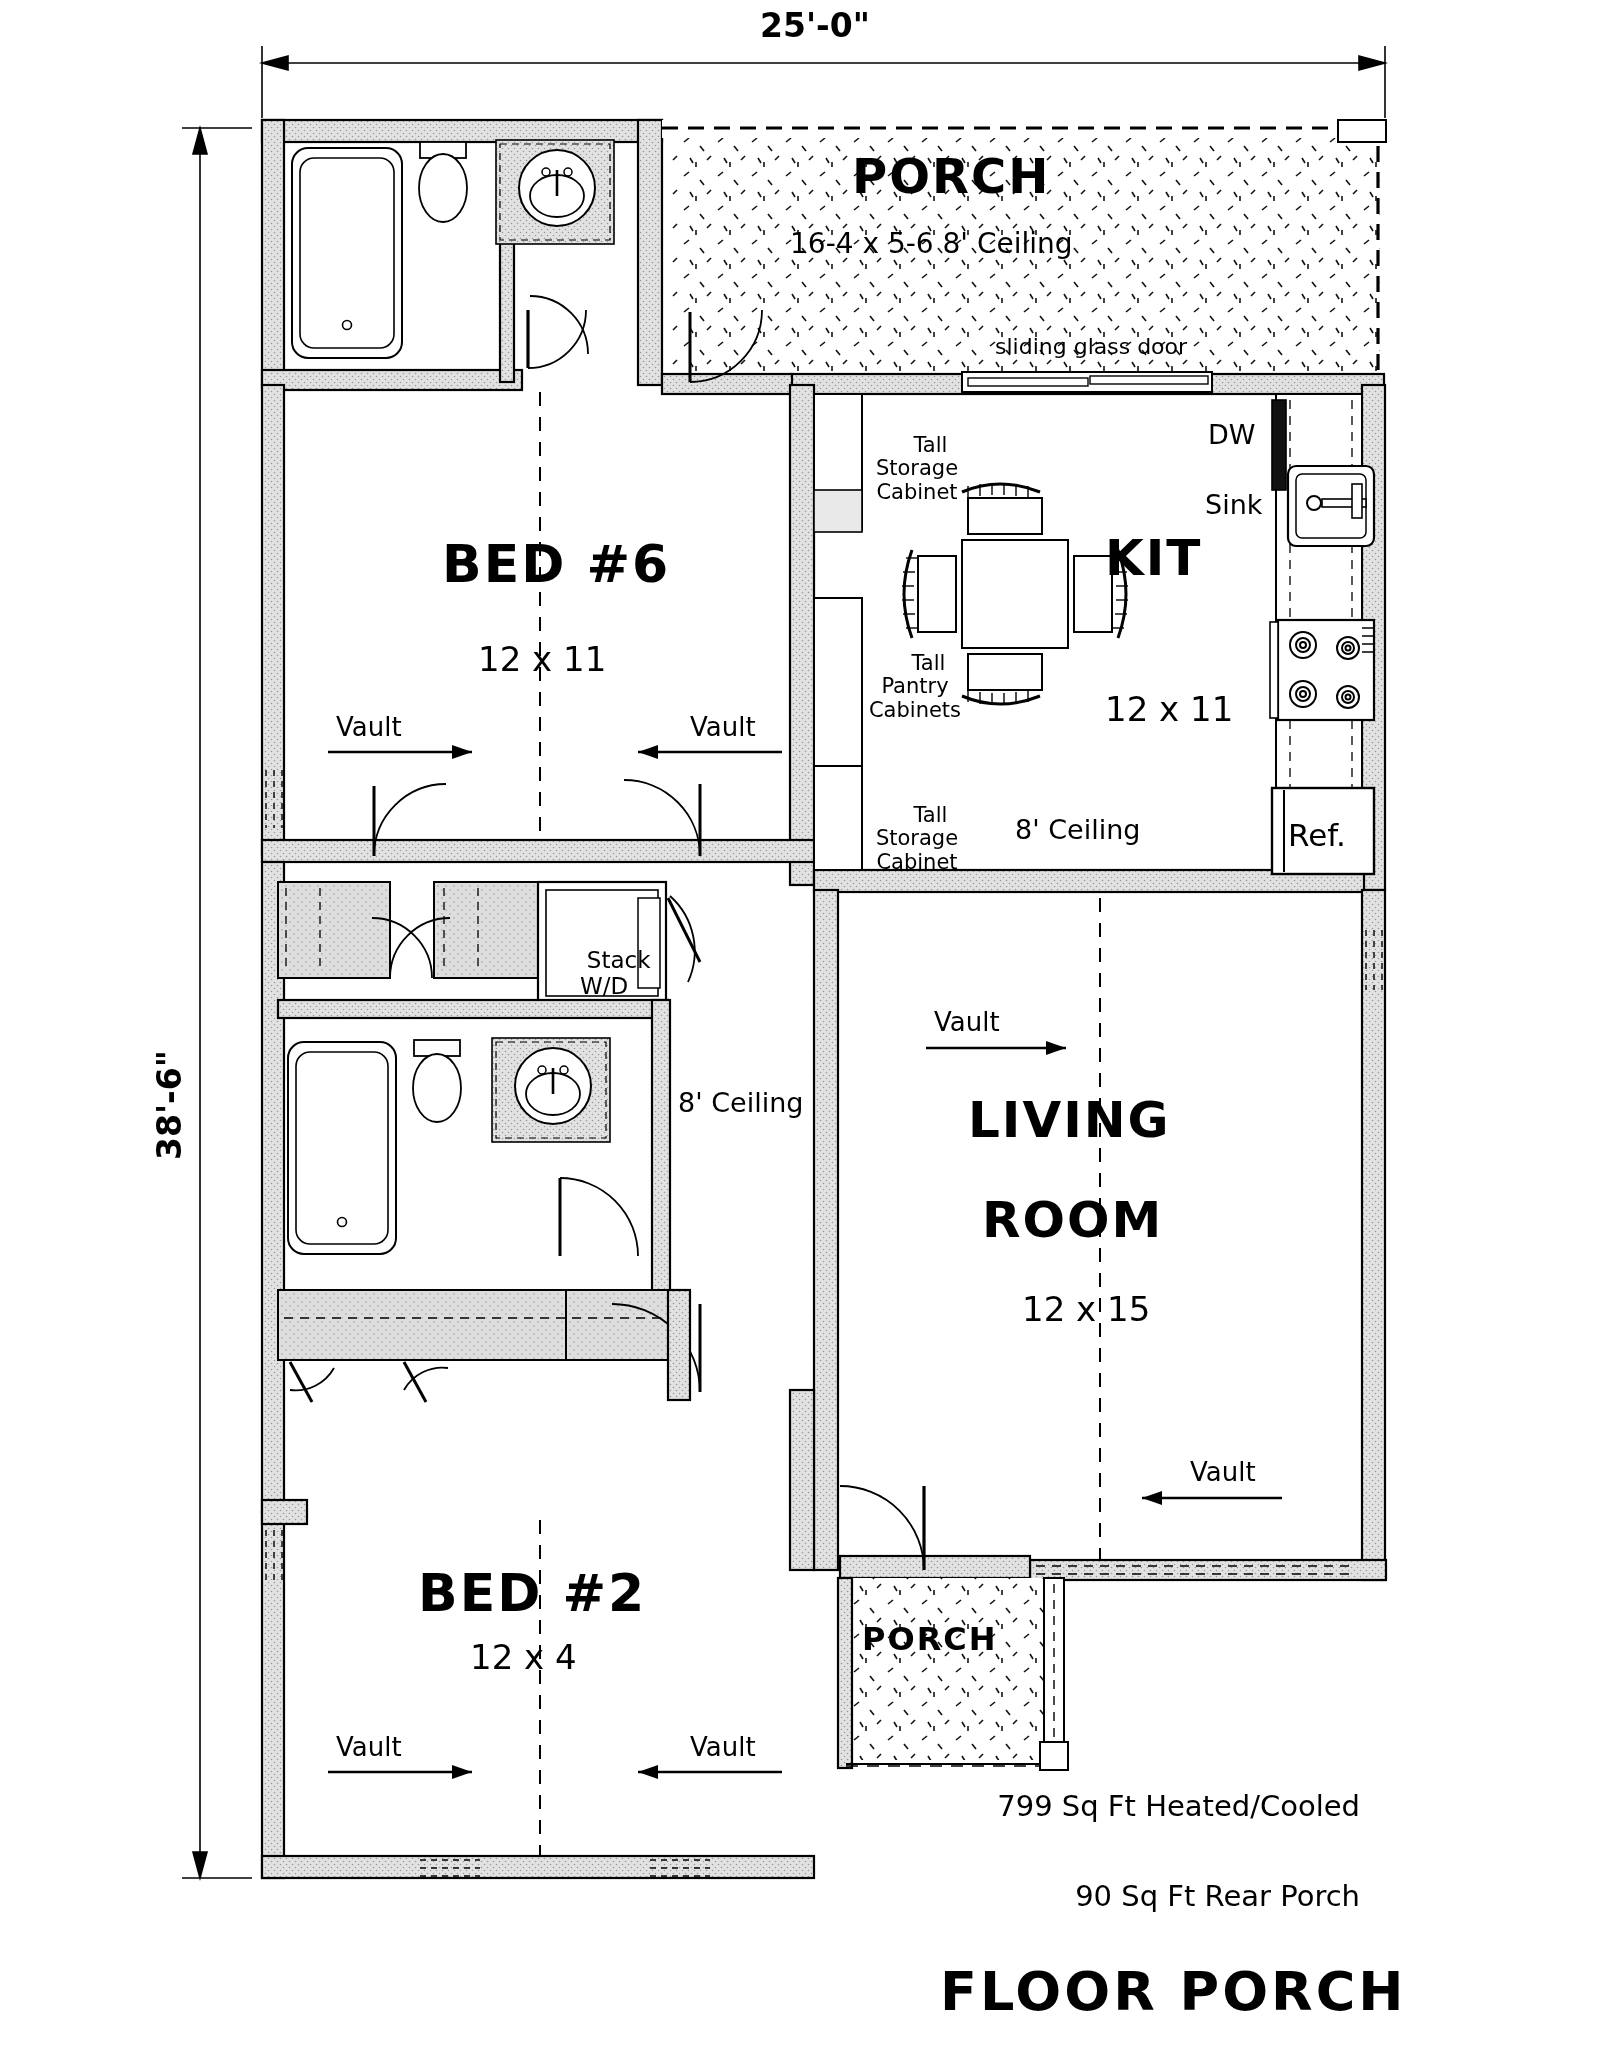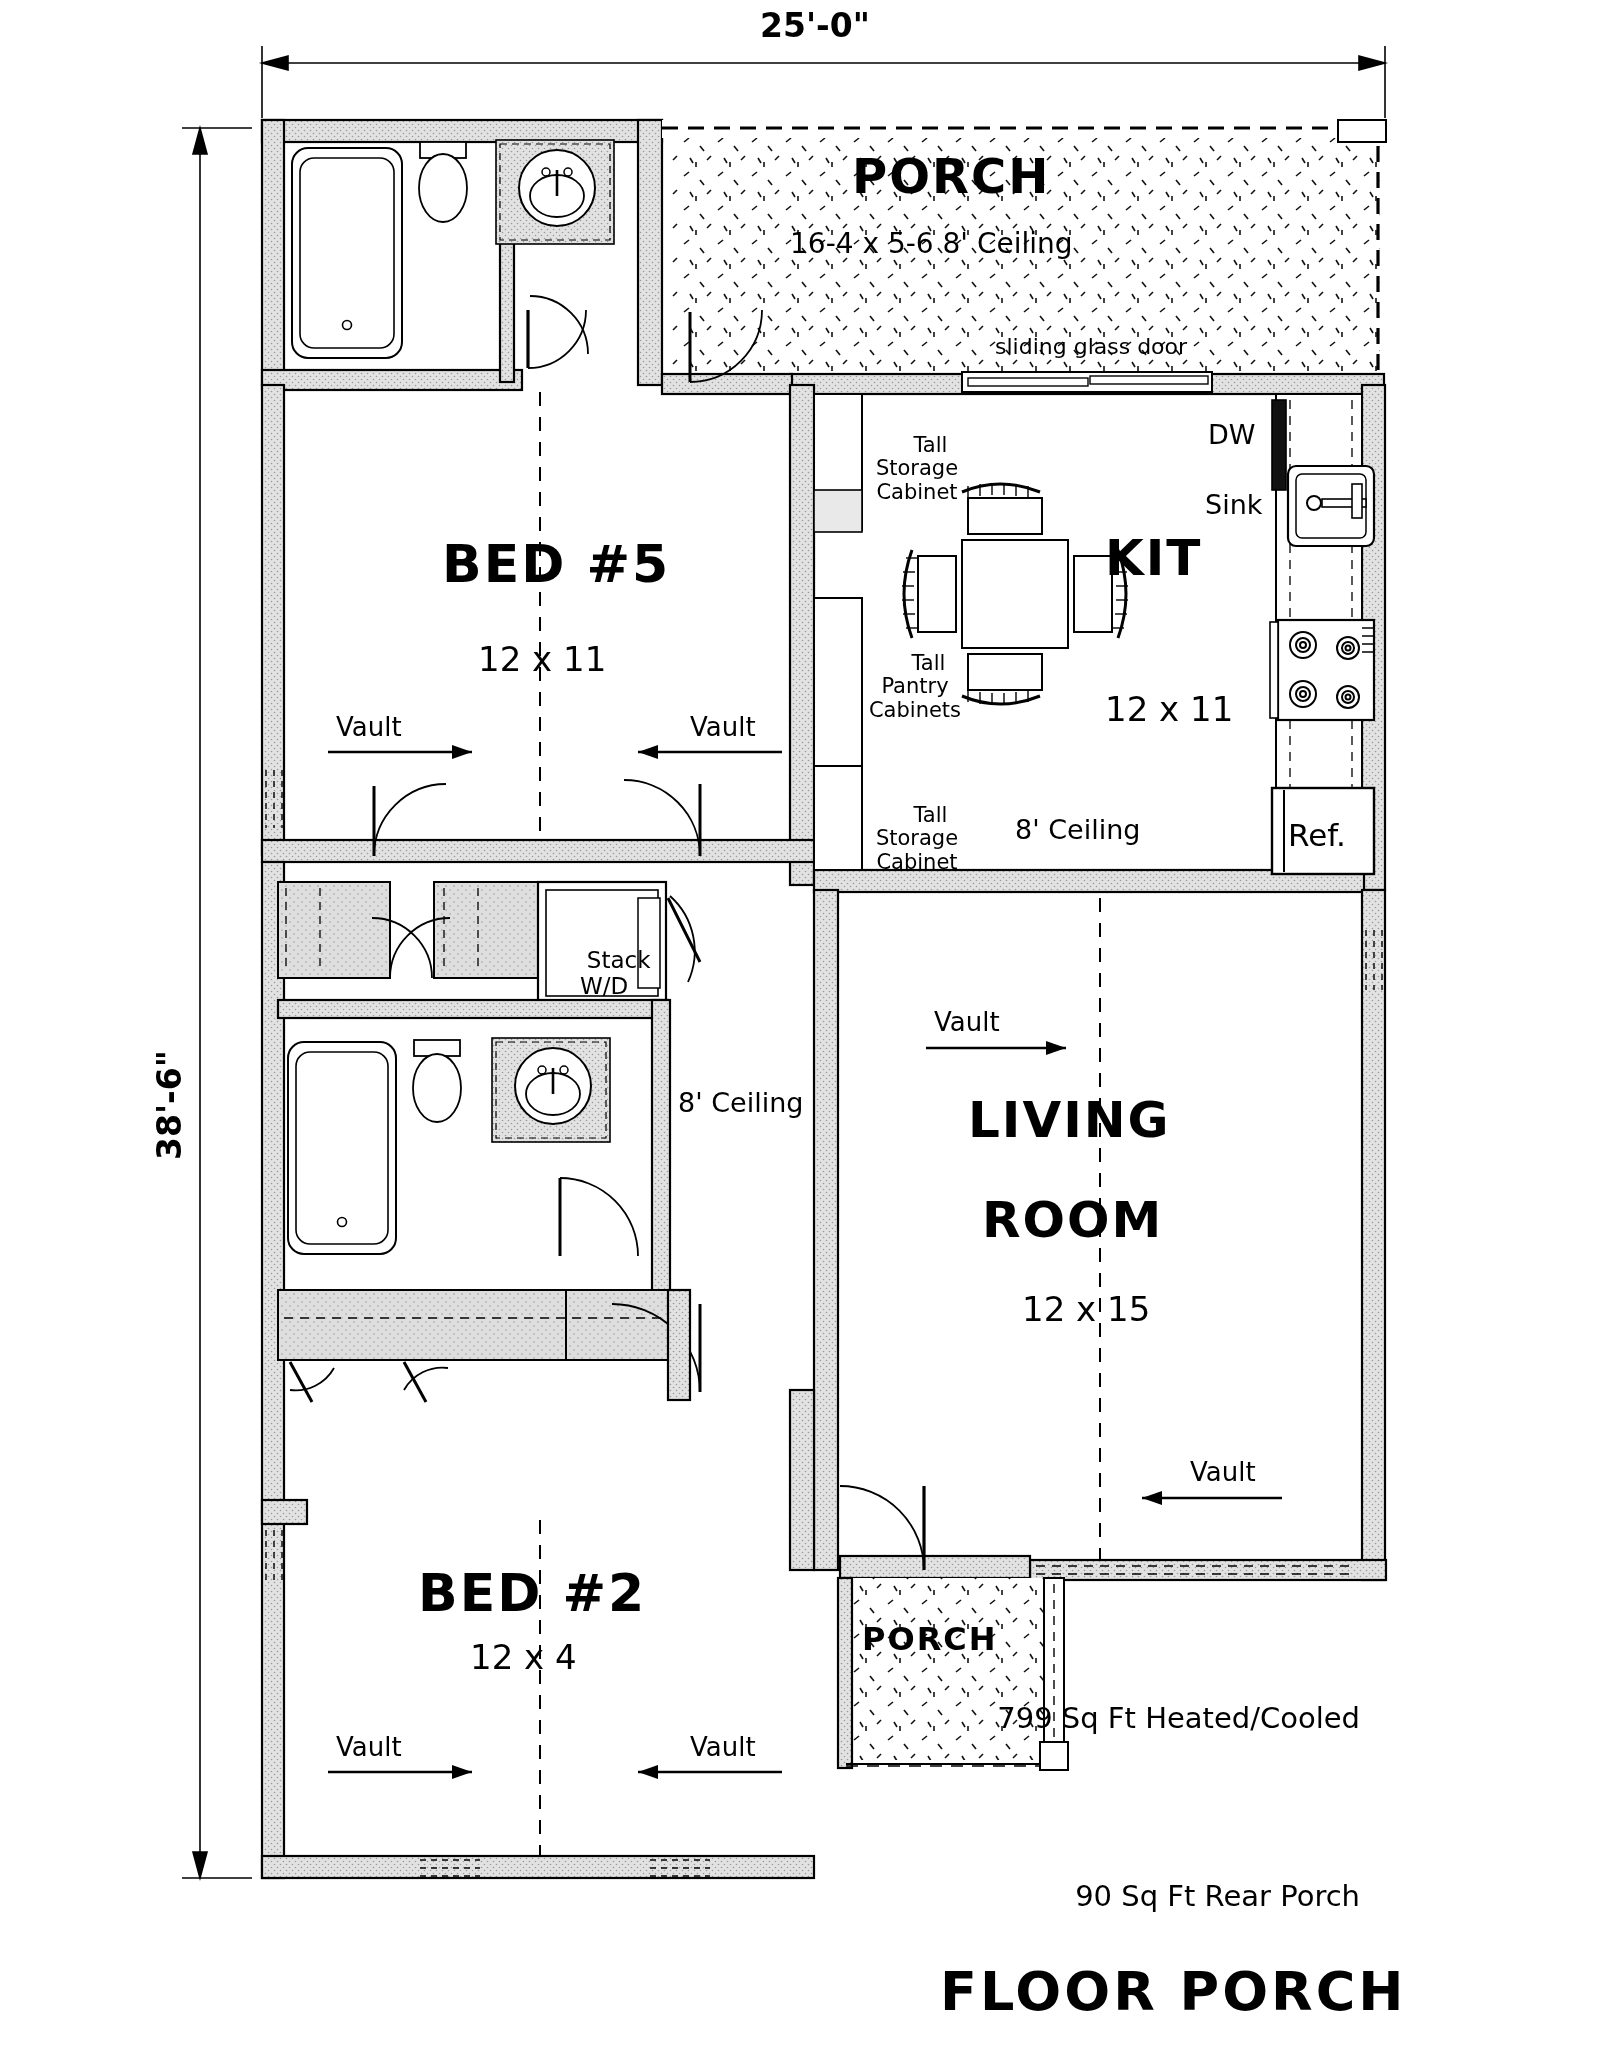--- a/index.html
+++ b/index.html
@@ -365,21 +365,21 @@
   <div class="txt dim-lbl" style="left:760px; top:8px; font-size:33px;">25'-0"</div>
 
   <div style="position:absolute; left:152px; top:1160px;">
     <div class="txt dim-lbl rot90" style="left:0; top:0; font-size:33px;">38'-6"</div>
   </div>
 
   <div class="txt room-title" style="left:852px; top:150px; font-size:48px;">PORCH</div>
   <div class="txt room-dim" style="left:790px; top:228px; font-size:28px;">16-4 x 5-6 8' Ceiling</div>
   <div class="txt" style="left:995px; top:335px; font-size:22px;">sliding glass door</div>
 
-  <div class="txt room-title" style="left:442px; top:535px; font-size:52px;">BED #5</div>
+  <div class="txt room-title" style="left:442px; top:535px; font-size:52px;">BED #6</div>
   <div class="txt room-dim" style="left:478px; top:640px; font-size:34px;">12 x 11</div>
   <div class="txt vault-lbl" style="left:336px; top:713px; font-size:26px;">Vault</div>
   <div class="txt vault-lbl" style="left:690px; top:713px; font-size:26px;">Vault</div>
 
   <div class="txt small-lbl" style="left:858px; top:410px; width:118px; font-size:21px;">
     <span style="white-space:pre-line;">Tall
 Storage
 Cabinet</span>
   </div>
   <div class="txt small-lbl" style="left:850px; top:628px; width:130px; font-size:21px;">
@@ -413,18 +413,18 @@
   <div class="txt vault-lbl" style="left:934px; top:1008px; font-size:26px;">Vault</div>
   <div class="txt vault-lbl" style="left:1190px; top:1458px; font-size:26px;">Vault</div>
 
   <div class="txt room-title" style="left:418px; top:1532px; font-size:52px;margin-top:32px;">BED #2</div>
   <div class="txt room-dim" style="left:470px; top:1638px; font-size:34px;">12 x 4</div>
   <div class="txt vault-lbl" style="left:336px; top:1733px; font-size:26px;">Vault</div>
   <div class="txt vault-lbl" style="left:690px; top:1733px; font-size:26px;">Vault</div>
 
   <div class="txt room-title" style="left:862px; top:1622px; font-size:32px;">PORCH</div>
 
-  <div class="txt sqft" style="left:740px; top:1702px; width:620px; font-size:29px;">799 Sq Ft Heated/Cooled</div>
+  <div class="txt sqft" style="left:740px; top:1790px; width:620px; font-size:29px;">799 Sq Ft Heated/Cooled</div>
   <div class="txt sqft" style="left:740px; top:1880px; width:620px; font-size:29px;">90 Sq Ft Rear Porch</div>
 
   <div class="txt plan-title" style="left:940px; top:1962px; font-size:54px;">FLOOR PORCH</div>
 
 </div>
 
 </body></html>

